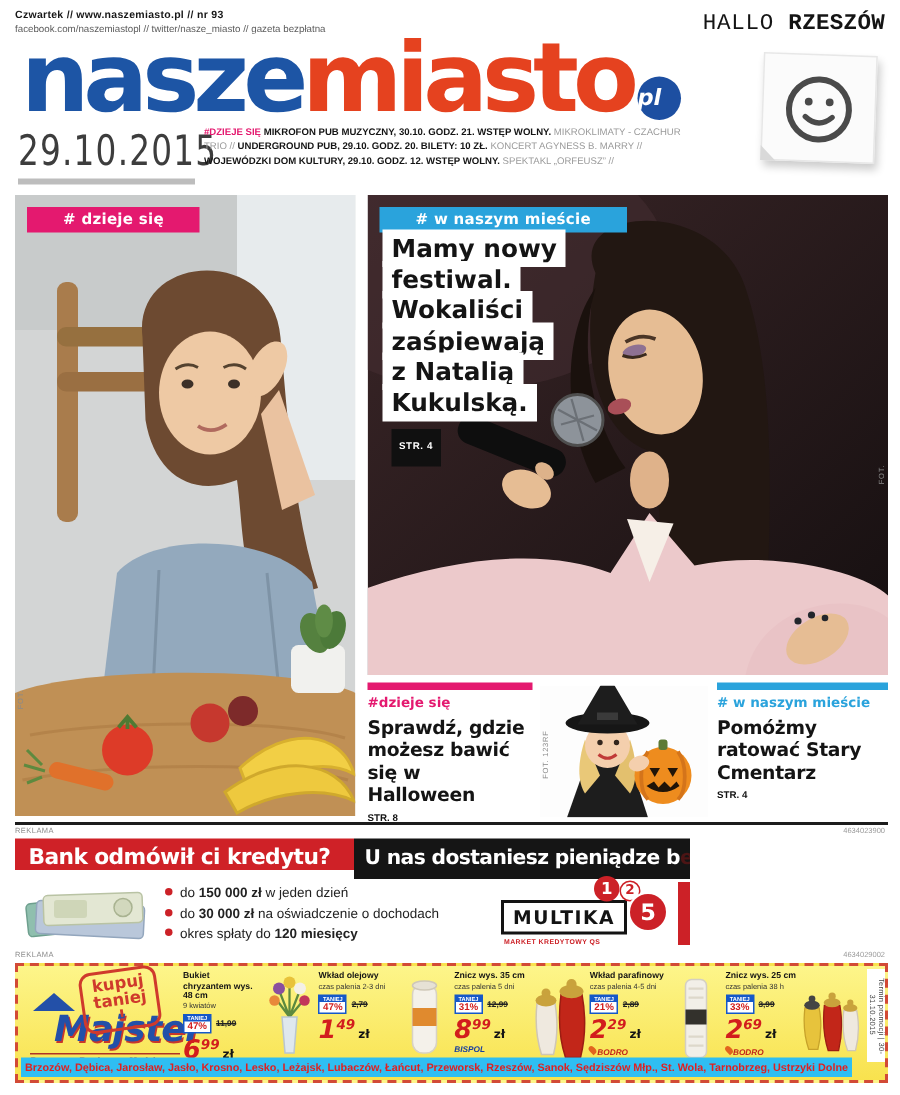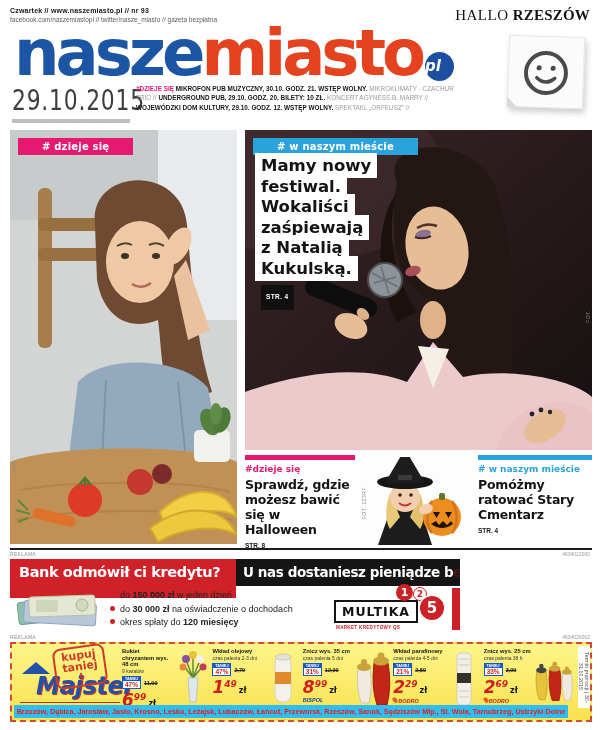--- a/index.html
+++ b/index.html
@@ -3,21 +3,21 @@
 <meta charset="utf-8">
 <style>
   * { margin:0; padding:0; box-sizing:border-box; }
   body { background:#fff; font-family:"Liberation Sans", sans-serif; }
   #page { position:relative; width:600px; height:730px; background:#fff; overflow:hidden; margin:0 auto; }
   .abs { position:absolute; }
 
   
   .issue1 { left:10px; top:7px; font-size:7px; font-weight:bold; color:#161616; letter-spacing:.2px;}
   .issue2 { left:10px; top:16px; font-size:6.5px; color:#5c5c5c; }
-  .edition { right:10px; top:7px; font-size:15px; color:#141414; font-family:Liberation Serif, serif;}
+  .edition { right:10px; top:7px; font-size:15px; color:#141414; font-family:Liberation Mono, monospace;}
   .ed-light { font-weight:normal; letter-spacing:.5px;}
   .ed-bold  { font-weight:bold; letter-spacing:.2px;}
 
   .masthead { left:14px; top:22px; font-family:"DejaVu Sans",sans-serif; font-weight:bold; font-size:64px; letter-spacing:-4px; line-height:62px; white-space:nowrap;}
   .mh-blue { color:#1d55a5; }
   .mh-red  { color:#e5421f; }
   .mh-pl { display:inline-block; width:29px; height:29px; border-radius:50%; background:#1d4fa1; color:#fff; font-size:15px; font-weight:bold; letter-spacing:0; text-align:left; line-height:29px; vertical-align:4px; margin-left:3px; font-style:italic;}
 
   .date { left:12px; top:84px; font-size:28px; color:#3d3d3d; font-family:"DejaVu Sans",sans-serif; letter-spacing:1px; transform:scaleX(.78); transform-origin:left top; white-space:nowrap;}
   .datebar { left:12px; top:119px; width:118px; height:4px; background:#bdbdbd; }
@@ -56,21 +56,21 @@
   .ttag-blue { color:#2aa3dc; }
   .thead { font-size:12.5px; line-height:15px; font-weight:bold; color:#141414; margin-top:3px; font-family:"DejaVu Sans",sans-serif; letter-spacing:-.2px;}
   .pstr { font-size:6.5px; font-weight:bold; color:#141414; margin-top:5px; }
 
   .rule { left:10px; top:548px; width:582px; height:2px; background:#1c1c1c; }
   .adlabel { font-size:5px; color:#8c8c8c; letter-spacing:.3px; }
   .adcode { font-size:5px; color:#9b9b9b; }
 
   
   .bankad { left:10px; top:559px; width:450px; height:71px; background:#fff; }
-  .bank-red { position:absolute; left:0; top:0; width:226px; height:39px; background:#cf2127; color:#fff; font-weight:bold; font-size:14.5px; line-height:27px; padding-left:9px; font-family:"DejaVu Sans",sans-serif; letter-spacing:-.4px;}
+  .bank-red { position:absolute; left:0; top:0; width:226px; height:21px; background:#cf2127; color:#fff; font-weight:bold; font-size:14.5px; line-height:27px; padding-left:9px; font-family:"DejaVu Sans",sans-serif; letter-spacing:-.4px;}
   .bank-black { position:absolute; left:226px; top:0; width:224px; height:27px; background:#151515; color:#fff; font-weight:bold; font-size:13.5px; line-height:27px; padding-left:7px; font-family:"DejaVu Sans",sans-serif; letter-spacing:-.4px; white-space:nowrap; overflow:hidden;}
   .bank-faded { color:#7a1515; opacity:.55; }
   .bank-money { position:absolute; left:4px; top:30px; }
   .bullets { position:absolute; left:100px; top:31px; font-size:9px; color:#222; }
   .bullets div { margin-bottom:3.5px; }
   .dot { display:inline-block; width:5px; height:5px; border-radius:50%; background:#cc2127; margin-right:5px; vertical-align:1px;}
   .bb { font-weight:bold; }
   .multika { position:absolute; left:324px; top:33px; width:112px; height:34px; }
   .mk-box { position:absolute; left:0; top:8px; border:2px solid #131313; background:#fff; font-weight:bold; font-size:12.5px; letter-spacing:1px; padding:2px 6px; font-family:"DejaVu Sans",sans-serif; color:#131313;}
   .mk-c { position:absolute; border-radius:50%; text-align:center; font-weight:bold; font-family:"DejaVu Sans",sans-serif;}

